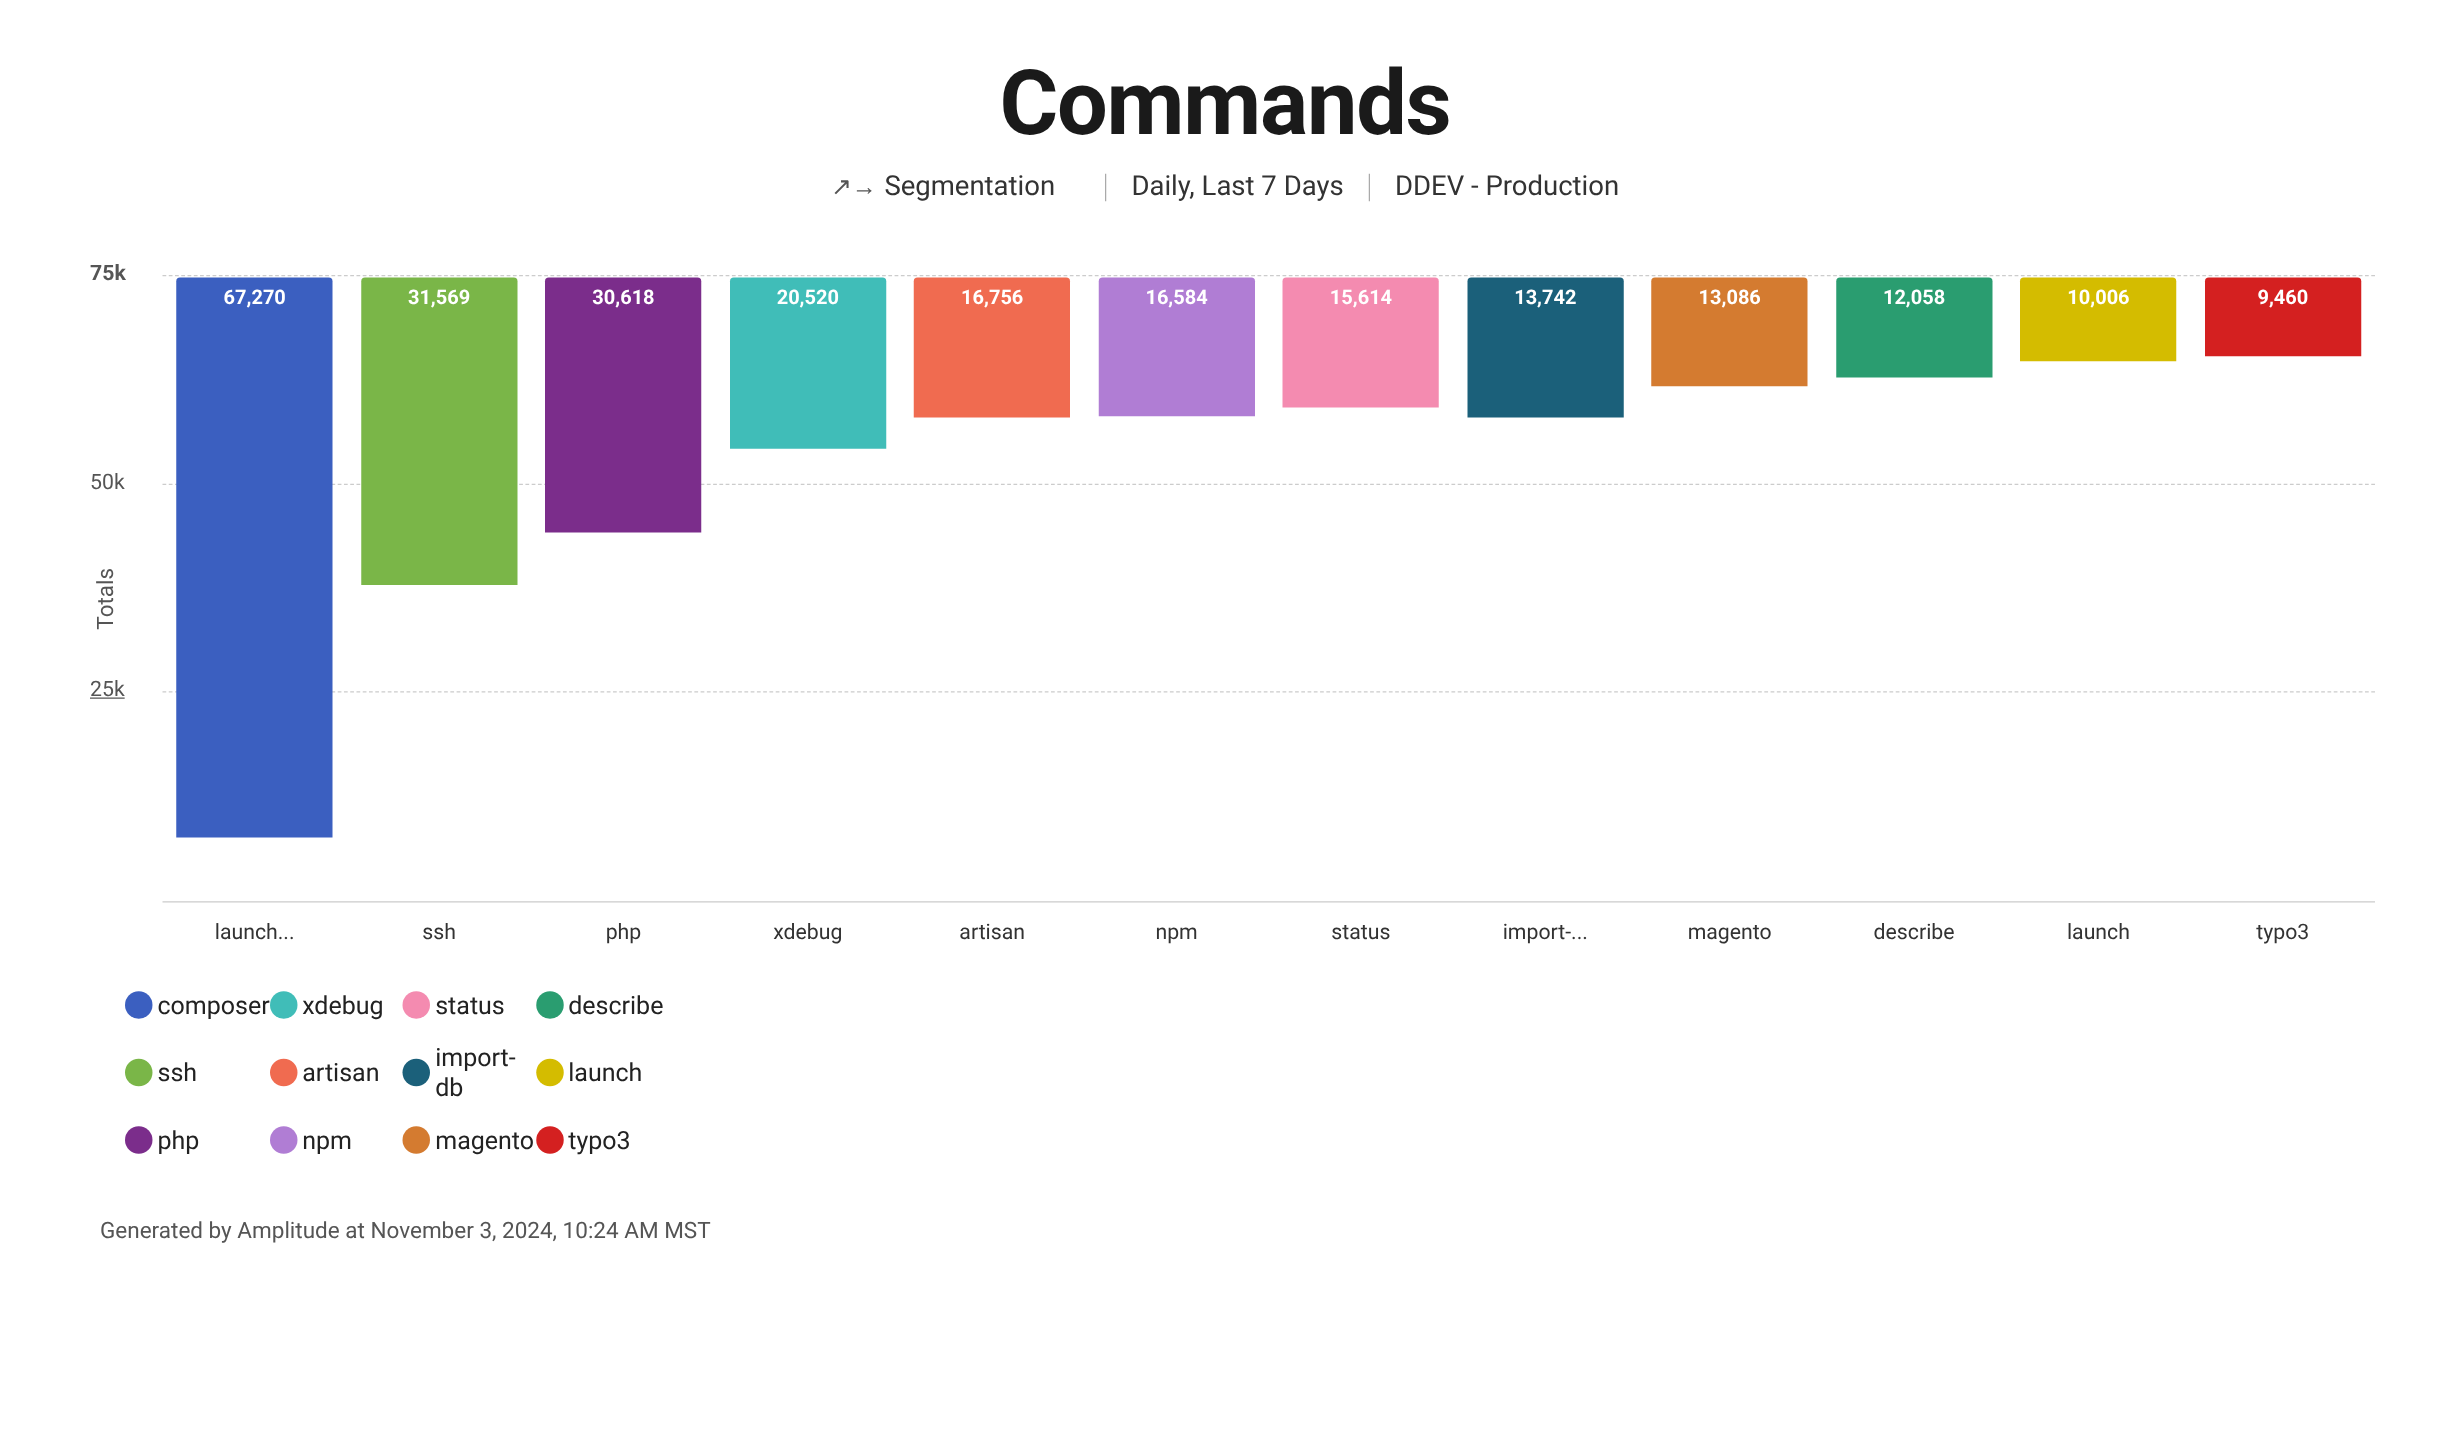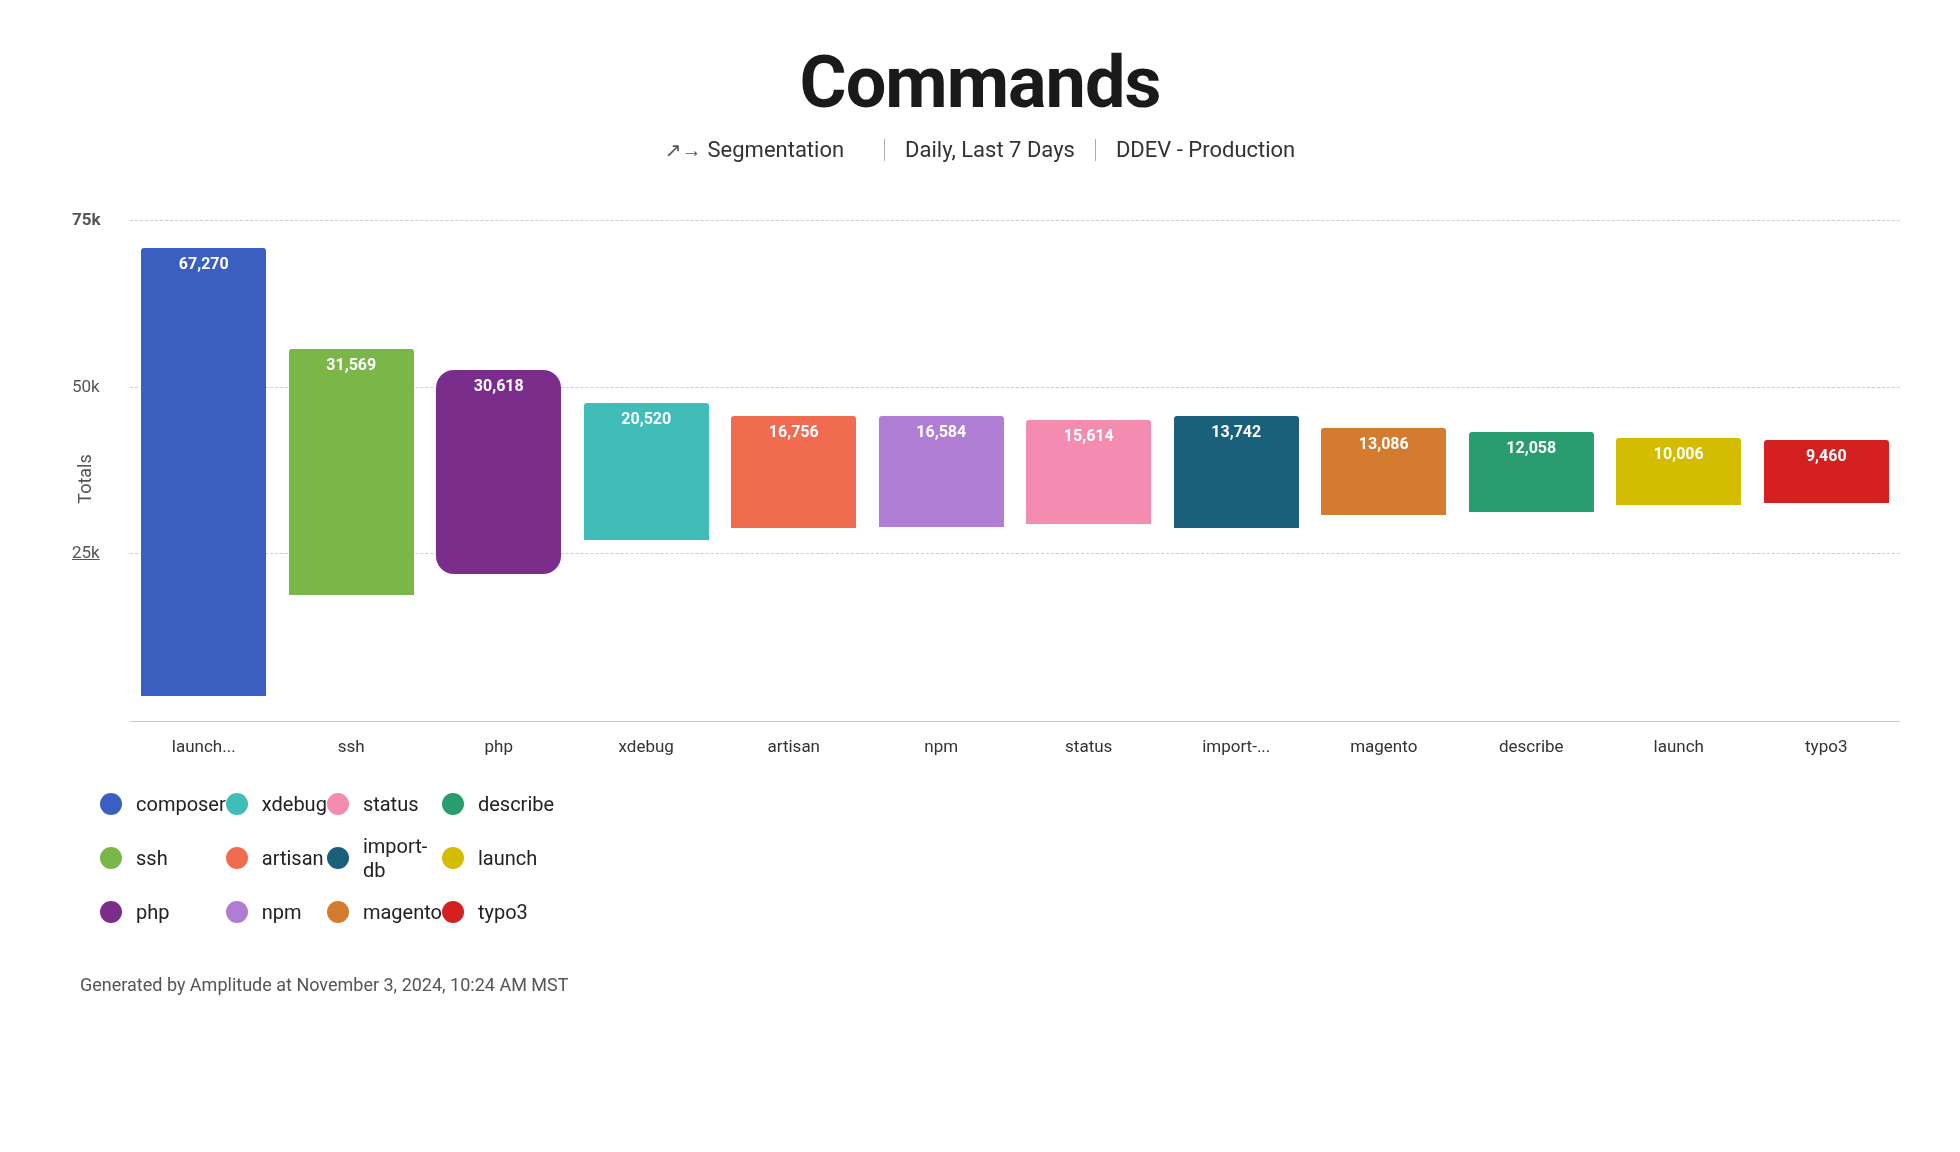--- a/index.html
+++ b/index.html
@@ -74,21 +74,21 @@
       border-bottom: 1.5px solid #ccc;
       position: relative;
       padding-top: 20px;
     }
 
     .bar-group {
       flex: 1;
       display: flex;
       flex-direction: column;
       align-items: center;
-      justify-content: center;
+      justify-content: flex-start;
       height: 100%;
       position: relative;
     }
 
     .bar {
       width: 85%;
       border-radius: 3px 3px 0 0;
       position: relative;
       display: flex;
       align-items: flex-start;
@@ -123,21 +123,21 @@
       margin-top: 36px;
       display: grid;
       grid-template-columns: repeat(4, 1fr);
       gap: 14px 0;
       padding-left: 20px;
     }
 
     .legend-item {
       display: flex;
       align-items: center;
-      gap: 14px;
+      gap: 4px;
       font-size: 20px;
       color: #222;
     }
 
     .legend-dot {
       width: 22px;
       height: 22px;
       border-radius: 50%;
       flex-shrink: 0;
     }
@@ -188,21 +188,21 @@
           <div class="bar" style="height: 448px; background-color: rgb(59, 95, 192);">
             <span class="bar-value">67,270</span>
           </div>
         </div>
         <div class="bar-group">
           <div class="bar" style="height: 246px; background-color: rgb(122, 182, 72);">
             <span class="bar-value">31,569</span>
           </div>
         </div>
         <div class="bar-group">
-          <div class="bar" style="height: 204px; background-color: rgb(123, 45, 139); border-radius: 18px;">
+          <div class="bar" style="height: 204px; background-color: rgb(123, 45, 139);">
             <span class="bar-value">30,618</span>
           </div>
         </div>
         <div class="bar-group">
           <div class="bar" style="height: 137px; background-color: rgb(64, 189, 184);">
             <span class="bar-value">20,520</span>
           </div>
         </div>
         <div class="bar-group">
           <div class="bar" style="height: 112px; background-color: rgb(240, 107, 80);">

